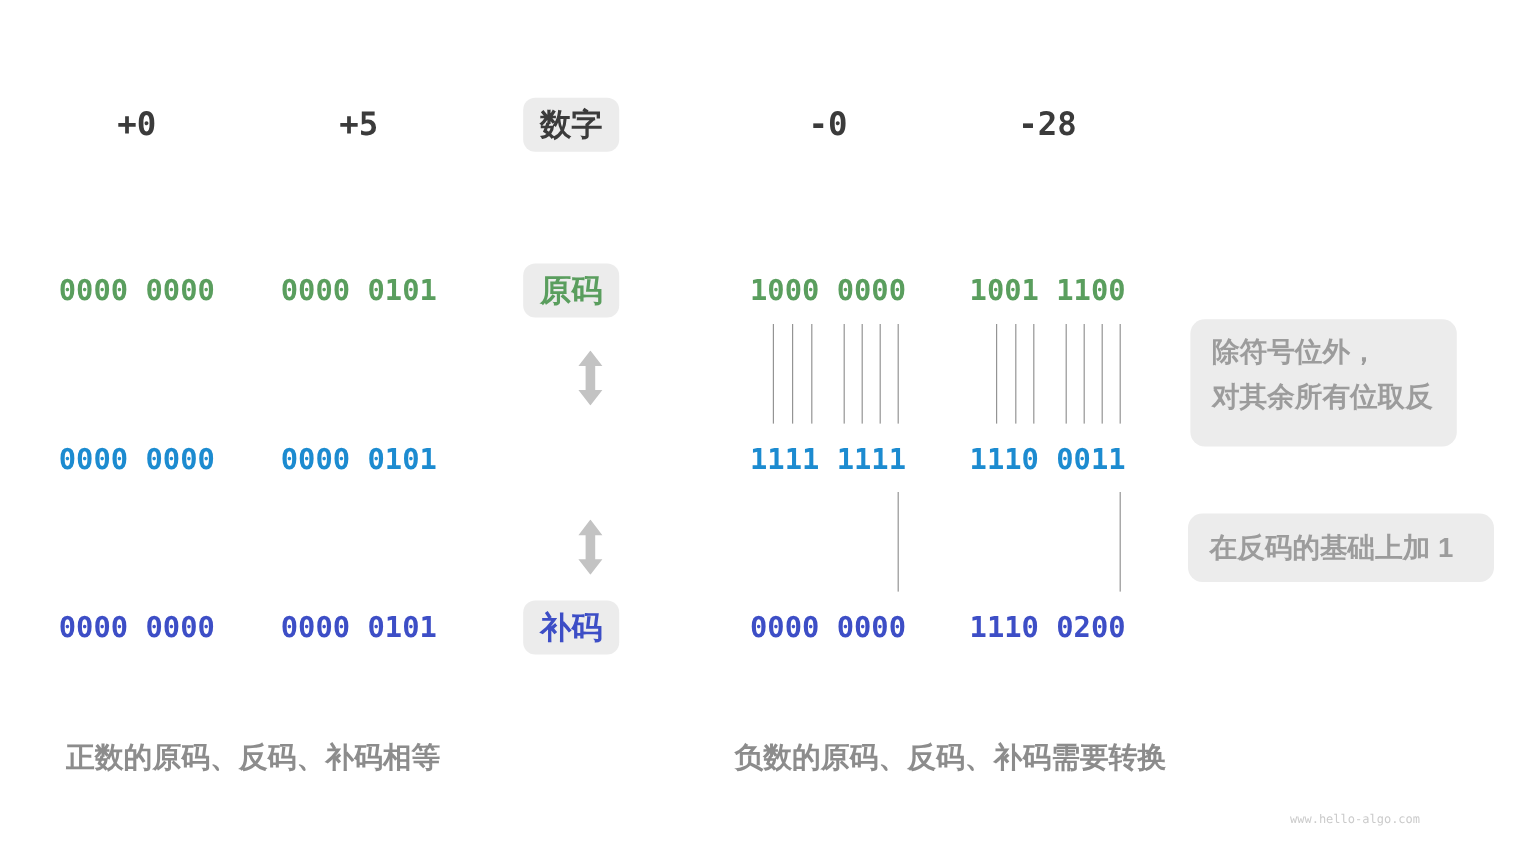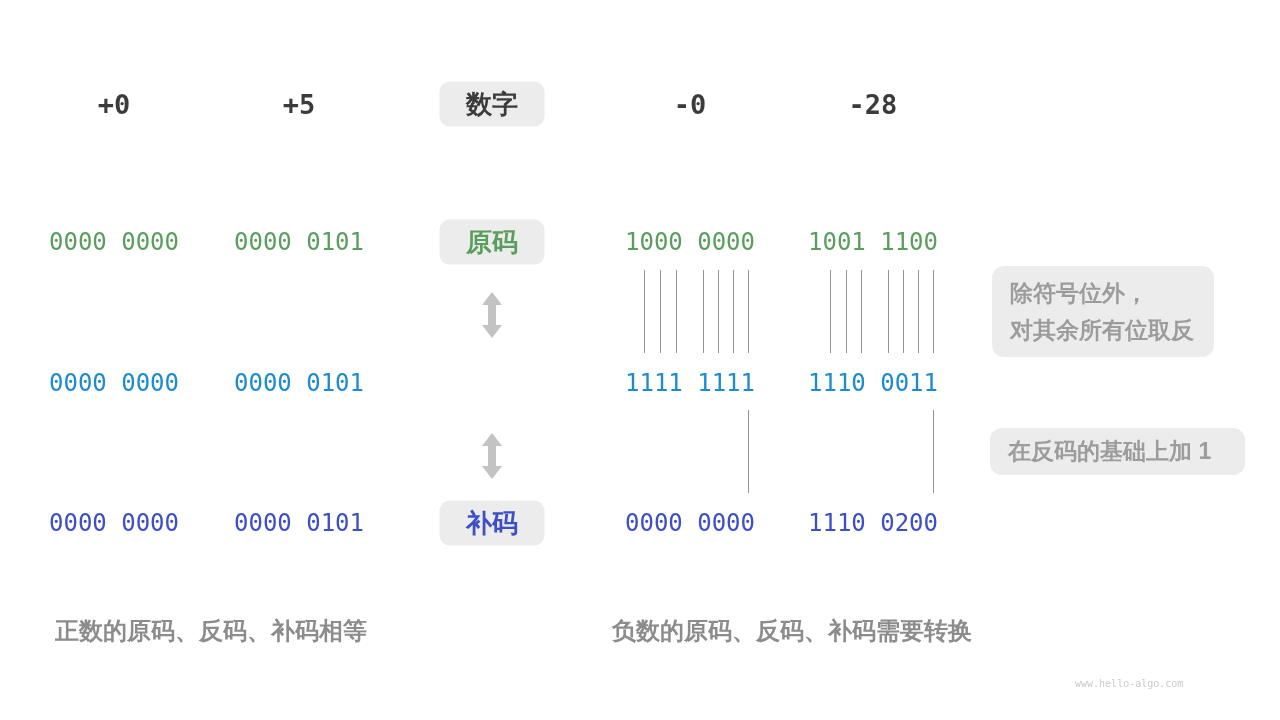--- a/index.html
+++ b/index.html
@@ -31,44 +31,44 @@
     font-family: "DejaVu Sans Mono", monospace;
     font-weight: bold;
     font-size: 27px;
     color: var(--dark);
     white-space: nowrap;
   }
   .bin {
     position: absolute;
     transform: translate(-50%, -50%);
     font-family: "DejaVu Sans Mono", monospace;
-    font-weight: normal;
+    font-weight: bold;
     font-size: 24px;
     white-space: nowrap;
   }
   .c-green  { color: var(--green); }
   .c-blue   { color: var(--blue); }
   .c-indigo { color: var(--indigo); }
   .c-dark   { color: var(--dark); }
 
   .col1 { left: 114px; }
   .col2 { left: 299px; }
   .col3 { left: 690px; }
   .col4 { left: 873px; }
 
   .rowH { top: 104px; }
   .row0 { top: 242px; }
   .row1 { top: 383px; }
   .row2 { top: 523px; }
 
   .tag {
     position: absolute;
-    left: 492px;
-    transform: translate(-50%, -50%);
-    width: 105px;
+    left: 476px;
+    transform: translate(-50%, -50%);
+    width: 80px;
     height: 45px;
     background: var(--box_bg);
     border-radius: 10px;
     display: flex;
     align-items: center;
     justify-content: center;
     font-weight: bold;
     font-size: 26px;
   }
 
@@ -89,27 +89,27 @@
   .note {
     position: absolute;
     background: var(--box_bg);
     border-radius: 12px;
     color: var(--note_text);
     font-weight: bold;
     font-size: 23px;
   }
   .note-flip {
     left: 992px; top: 266px;
-    width: 222px; height: 91px;
+    width: 222px; height: 106px;
     padding: 9px 0 0 18px;
     line-height: 37px;
   }
   .note-add {
     left: 990px; top: 428px;
-    width: 255px; height: 47px;
+    width: 255px; height: 57px;
     display: flex;
     align-items: center;
     padding-left: 18px;
   }
 
   .caption {
     position: absolute;
     transform: translateY(-50%);
     top: 631px;
     font-weight: bold;

